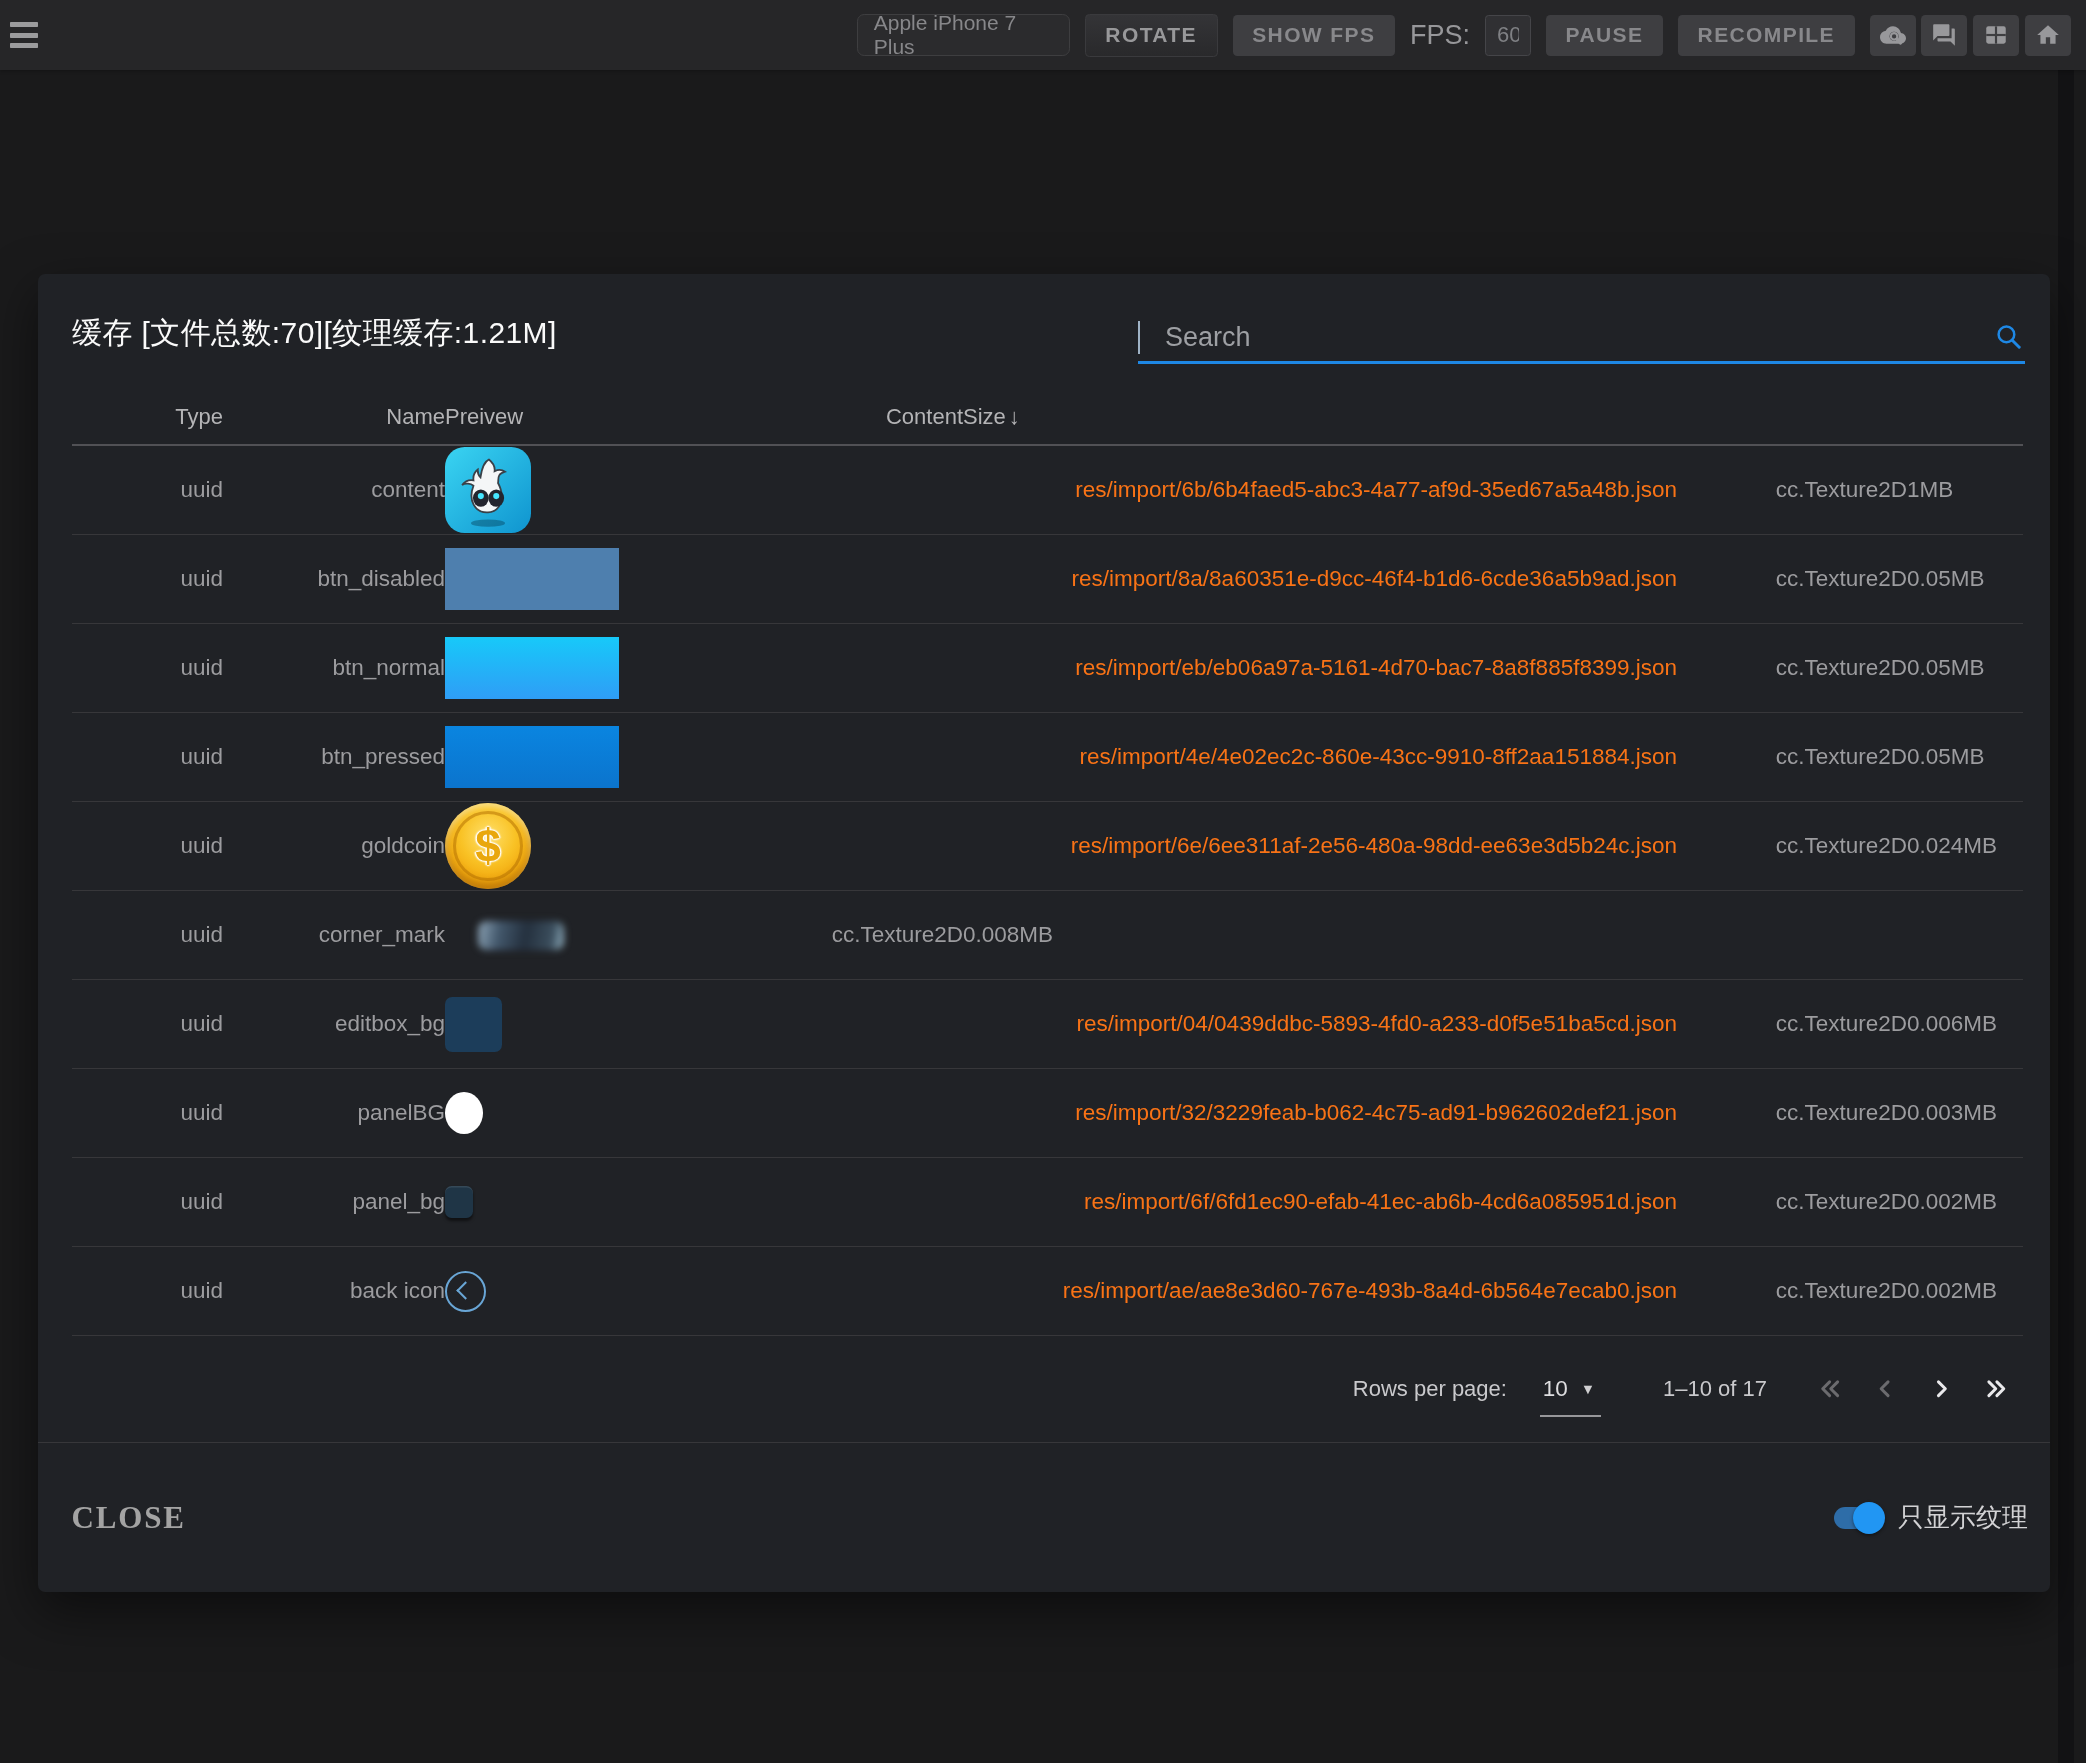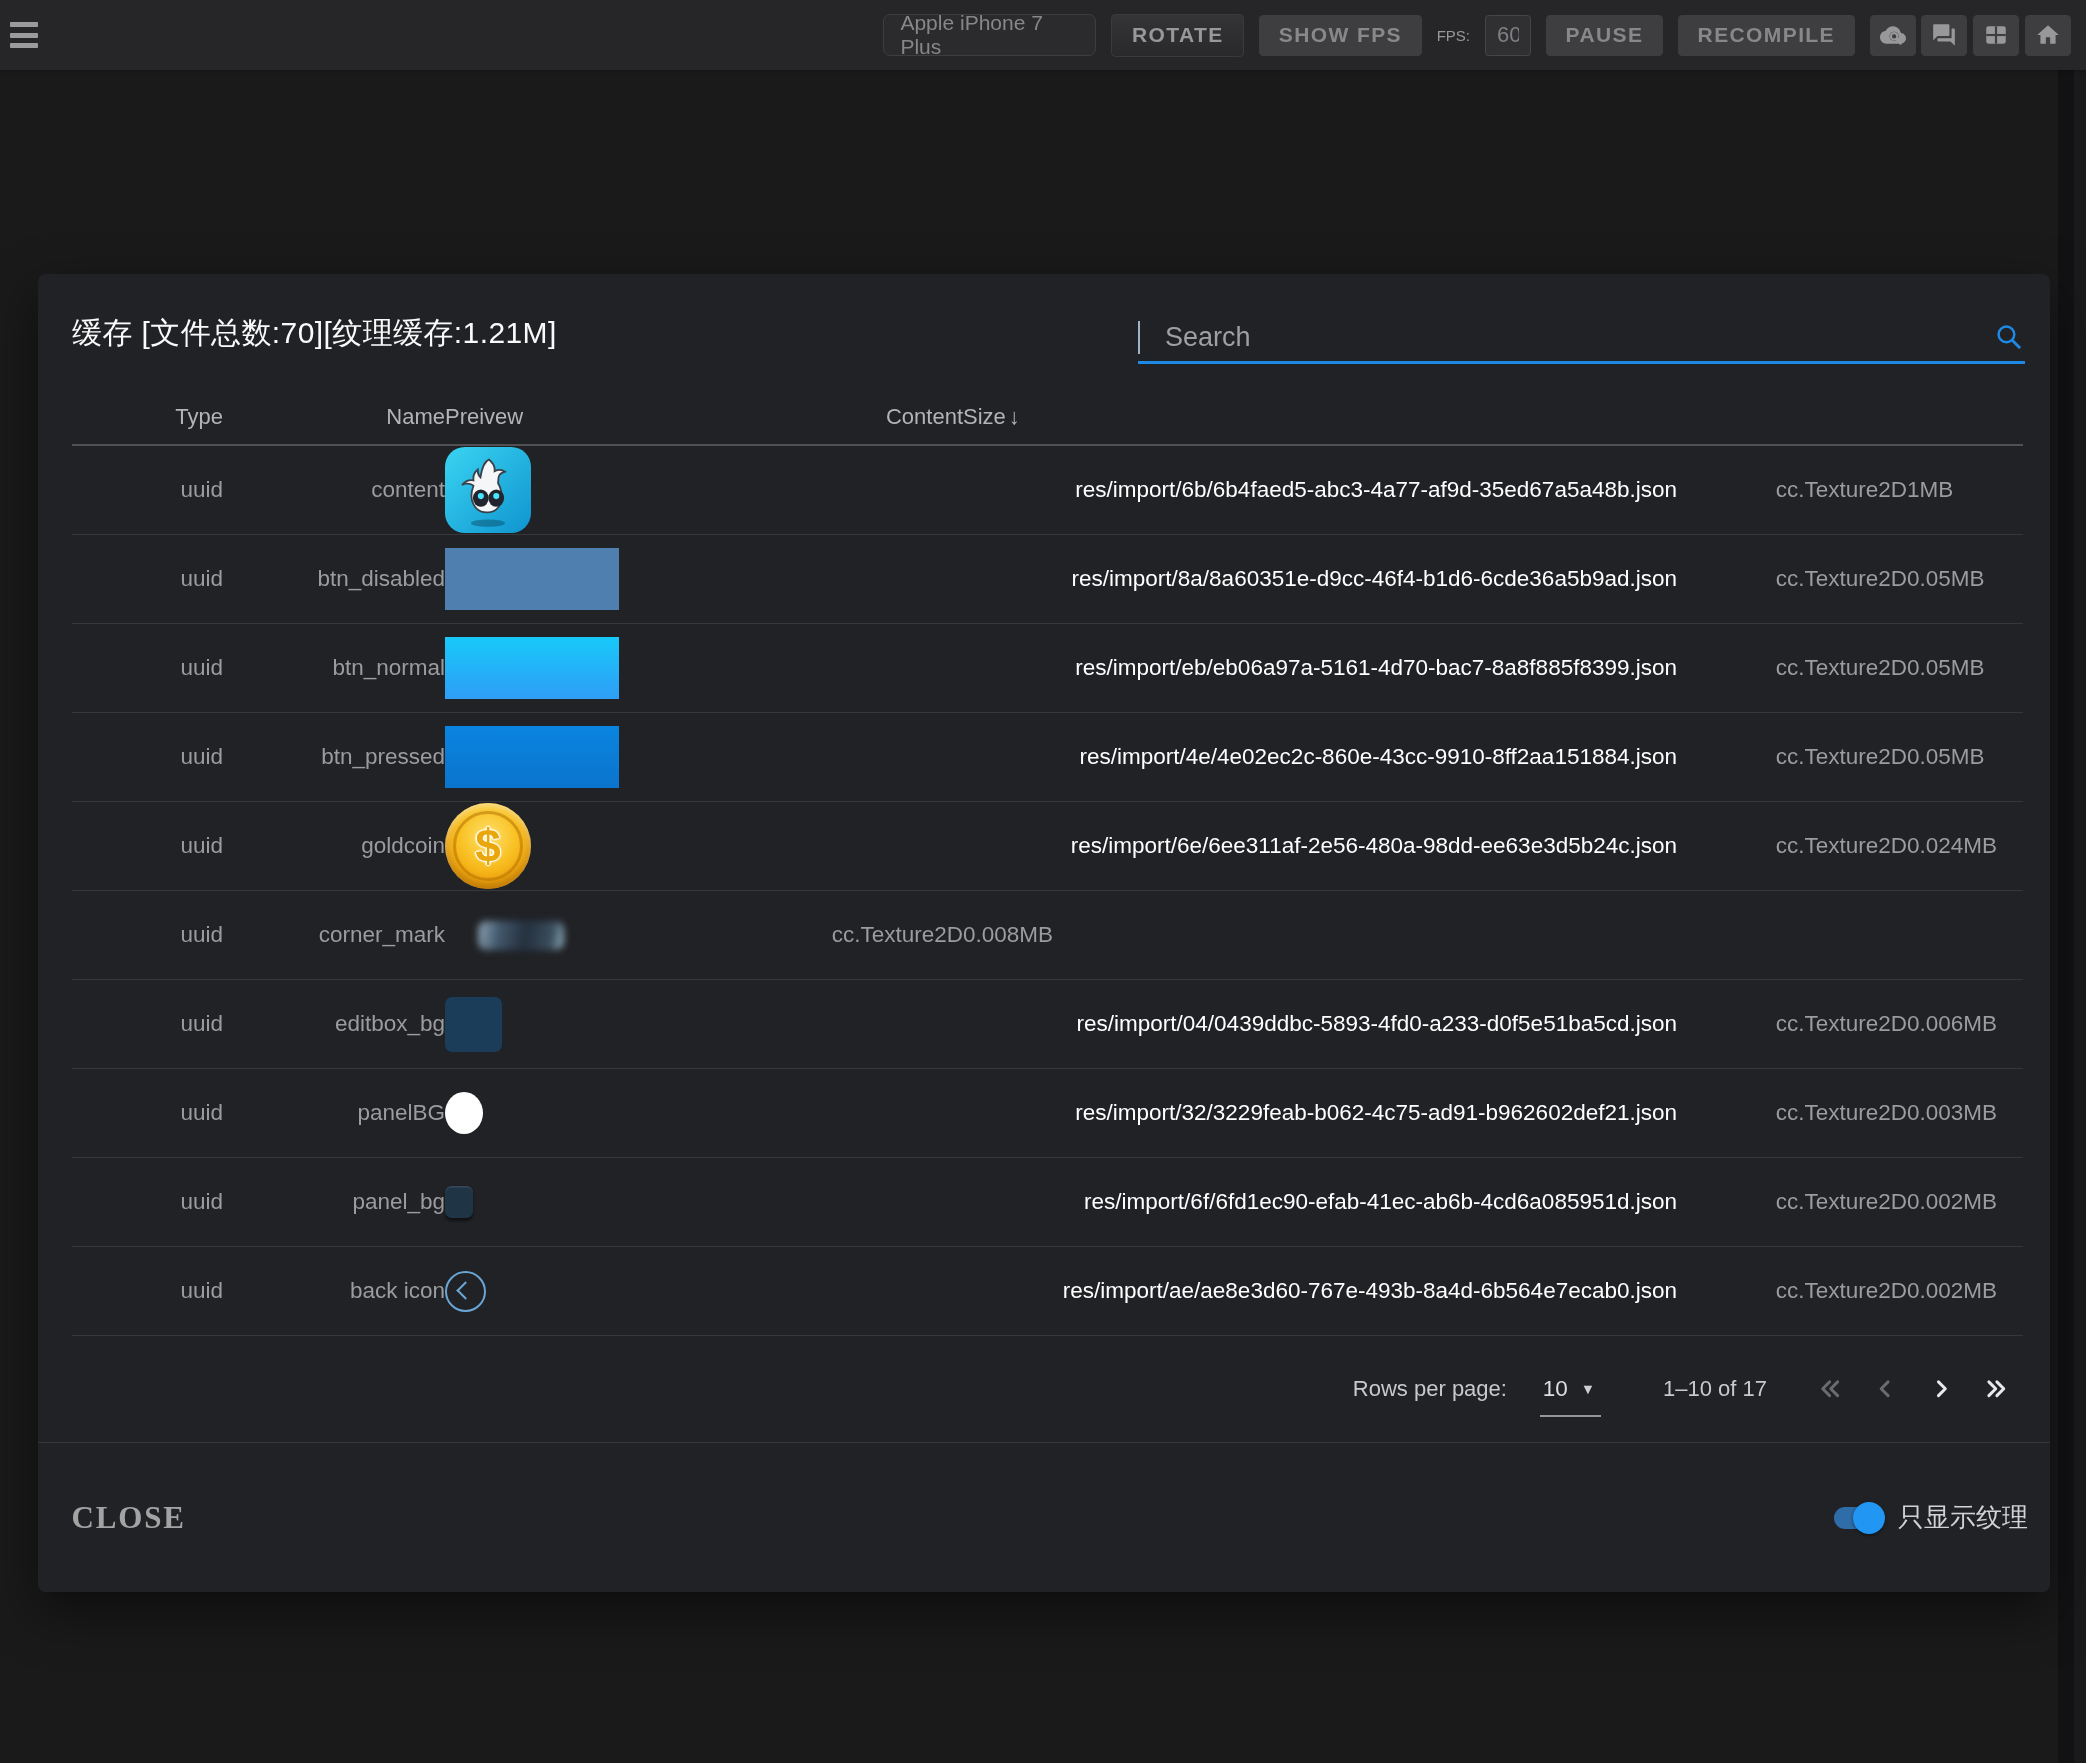--- a/index.html
+++ b/index.html
@@ -20,21 +20,21 @@
   .device-select{
     width:213px;height:42px;background:#2b2b2d;border:1.4px solid #3e3e40;border-radius:7.2px;
     color:#87878a;font-size:21px;display:flex;align-items:center;padding:0 16px;box-sizing:border-box;
   }
   .tb-btn{
     height:41px;padding:0 19.6px;border-radius:4.3px;font-size:21px;font-weight:bold;
     letter-spacing:1.4px;display:flex;align-items:center;justify-content:center;white-space:nowrap;
   }
   .tb-btn.dark{background:linear-gradient(#343437,#29292b);border:1.4px solid #3a3a3d;color:#98989a;}
   .tb-btn.light{background:#3e3e41;color:#88888b;border:none;}
-  .fps-label{color:#97979a;font-size:15px;}
+  .fps-label{color:#97979a;font-size:27px;}
   .fps-input{
     width:46px;height:41px;background:#303033;border:1.4px solid #454549;border-radius:3.6px;
     color:#7f8084;font-size:22px;padding:0 11px;box-sizing:border-box;outline:none;
   }
   .iconbar{display:flex;align-items:center;gap:5.8px;}
   .icon-btn{width:46px;height:41px;background:#3e3e41;border-radius:4.3px;display:flex;align-items:center;justify-content:center;color:#98989b;cursor:pointer;}
   .icon-btn svg{width:26px;height:26px;fill:currentColor;}
   
   .page-scrollbar{position:absolute;top:70px;bottom:0;right:13px;width:16px;background:#121214;}
   
@@ -50,21 +50,21 @@
   .search-input{flex:1;background:transparent;border:none;outline:none;color:#e0e0e0;font-size:27px;min-width:0;font-family:"Liberation Sans",sans-serif;margin-left:20px;}
   .search-input::placeholder{color:#9ea0a4;opacity:1;}
   .search-icon{flex:none;margin-left:10px;}
   
   .tbl{margin:25px 27px 0 34px;text-align:right;}
   .tbl-header{display:flex;align-items:center;height:55px;border-bottom:2.2px solid #515155;color:#b4b4b6;font-size:22px;}
   .tbl-row{display:flex;align-items:center;height:88px;border-bottom:1.4px solid #37373a;color:#9c9c9f;font-size:22.5px;}
   .c-type{width:151px;padding-left:22px;box-sizing:border-box;flex:none;}
   .c-name{width:222px;flex:none;}
   .c-preview{width:288px;flex:none;display:flex;align-items:center;}
-  .c-id{flex:1;min-width:0;color:#ffffff;}
+  .c-id{flex:1;min-width:0;color:#f97316;}
   .tbl-header .c-id{color:#b4b4b6;}
   .c-content{width:230px;flex:none;}
   .c-size{width:116px;flex:none;display:flex;align-items:center;gap:2.9px;}
   .sort-arrow{font-size:22px;color:#b4b4b6;}
   
   .pv-cocos{width:86px;height:86px;flex:none;}
   .pv-btn{width:174px;height:62px;flex:none;}
   .pv-btn-disabled{background:#4e7fae;}
   .pv-btn-normal{background:linear-gradient(180deg,#17c9f9 0%,#2f9df6 100%);}
   .pv-btn-pressed{background:linear-gradient(180deg,#0a85e0 0%,#0b74cd 100%);}

